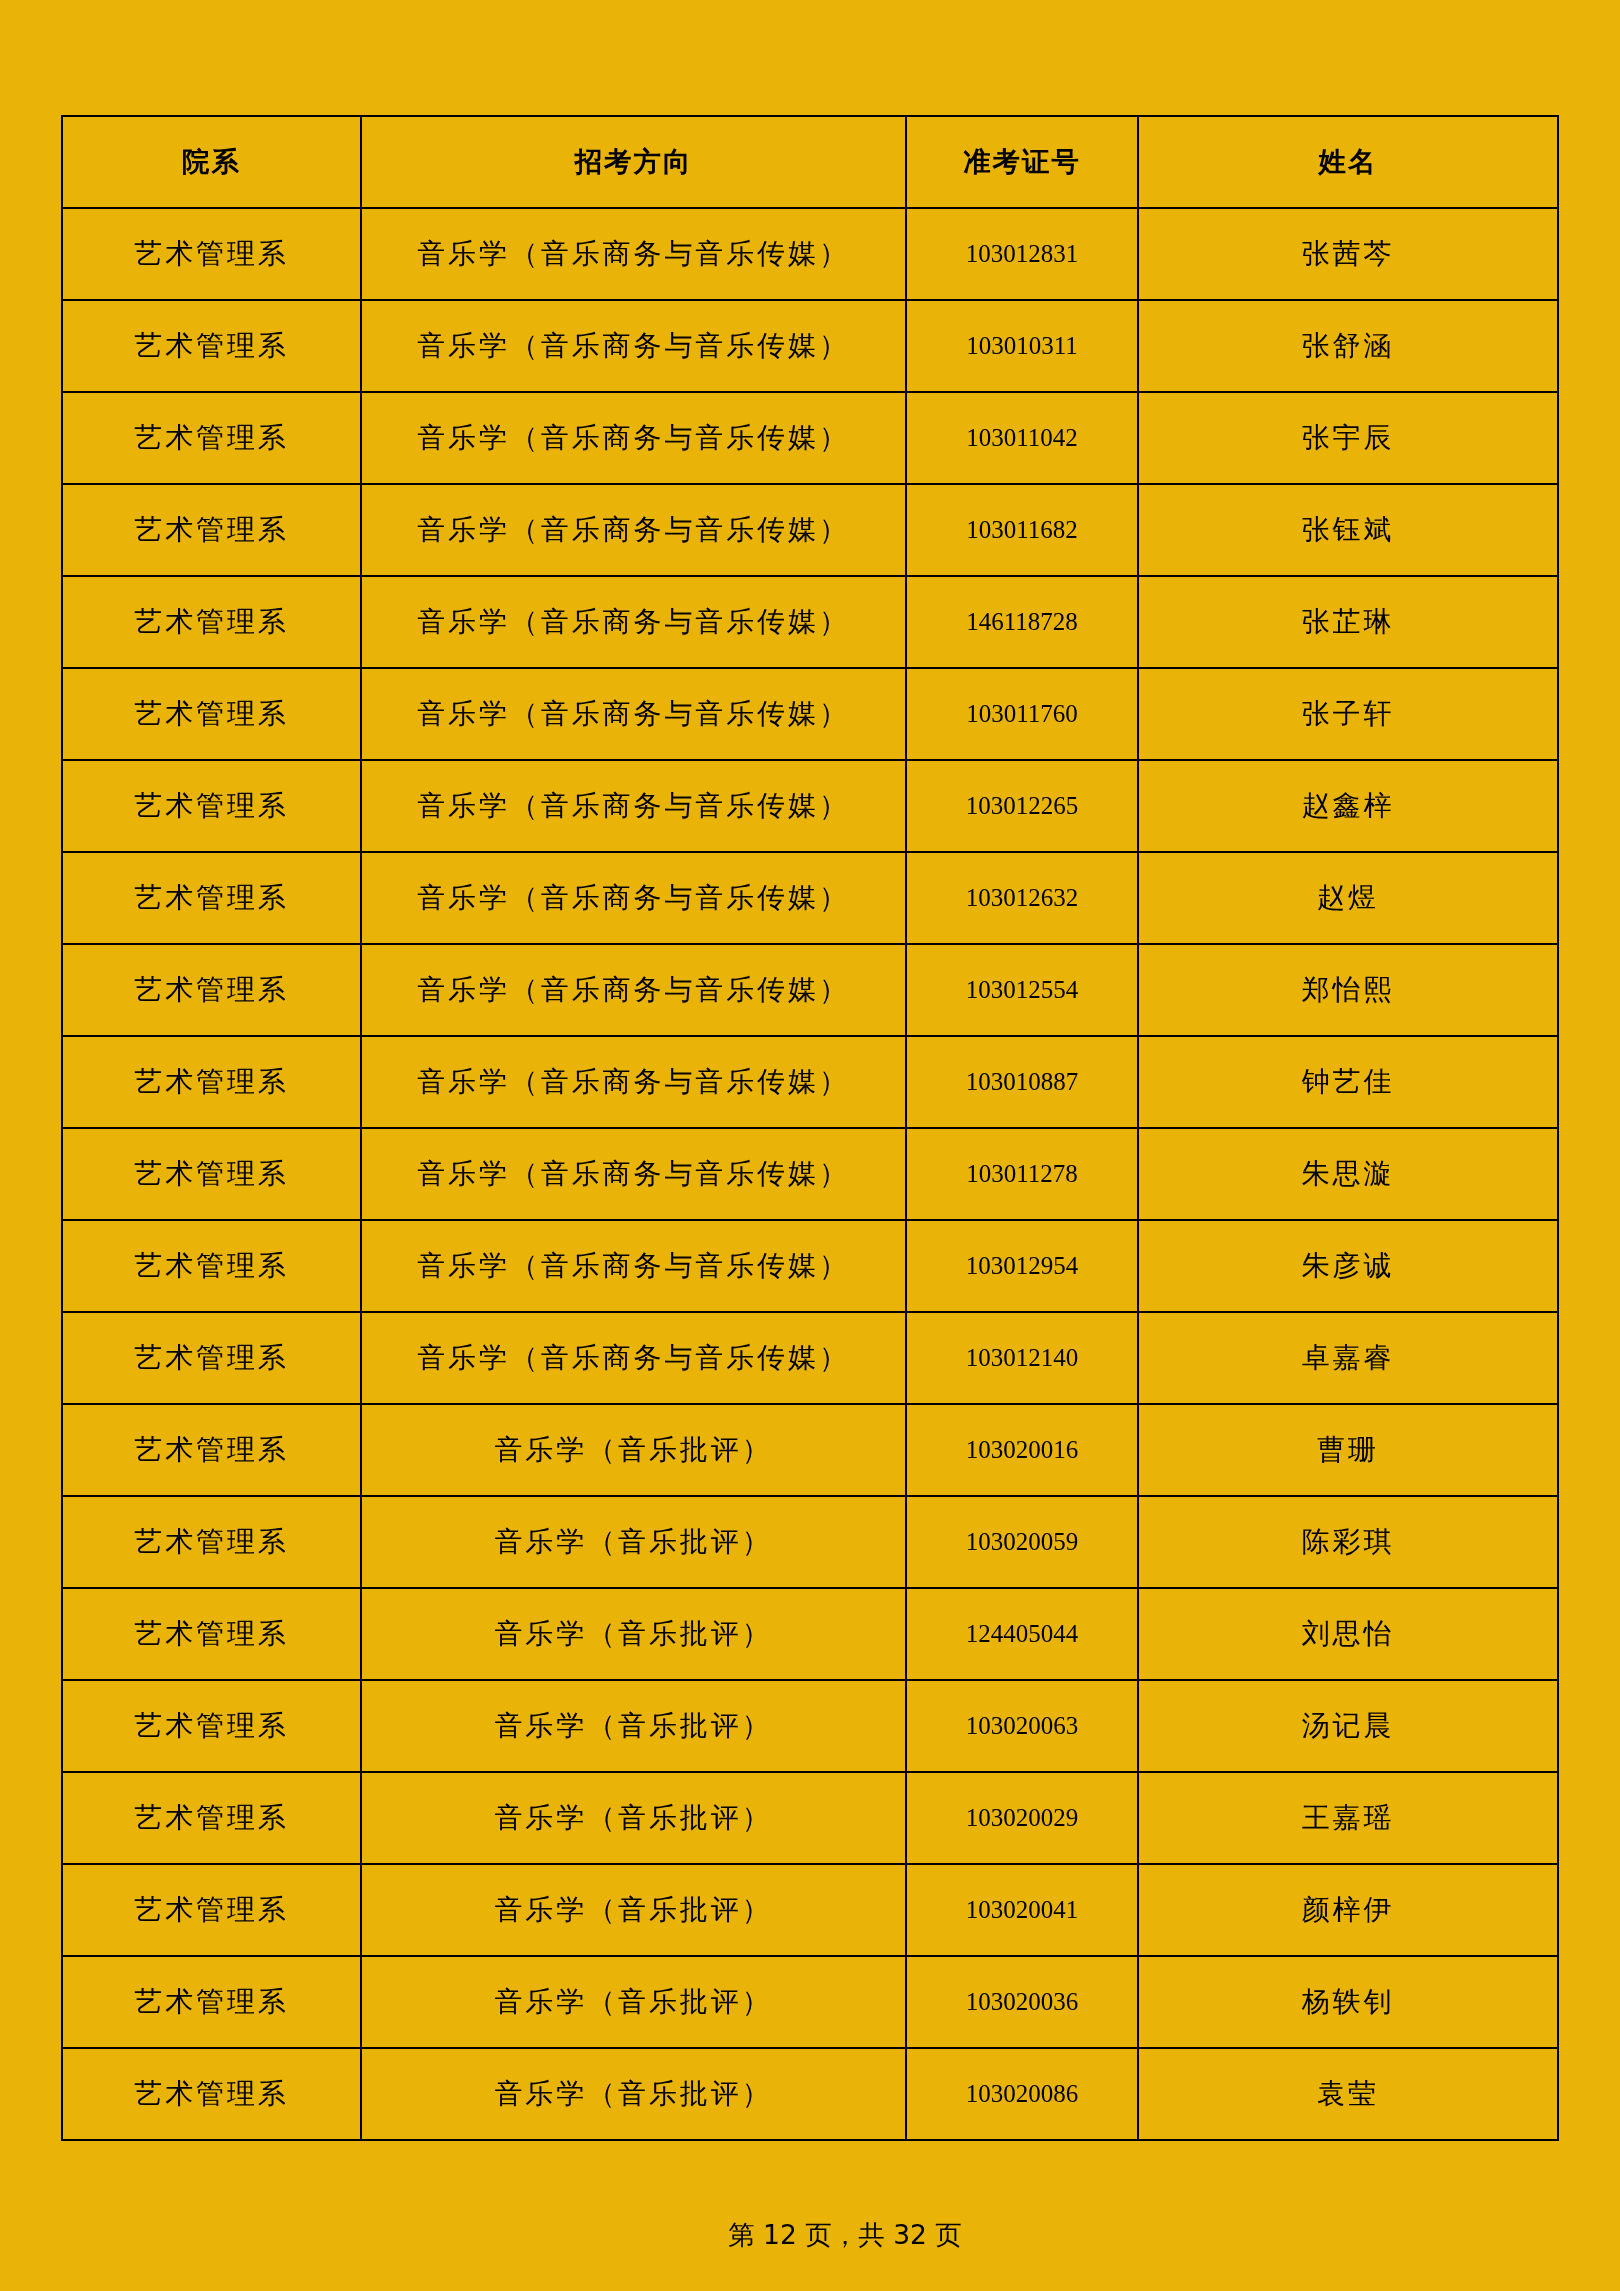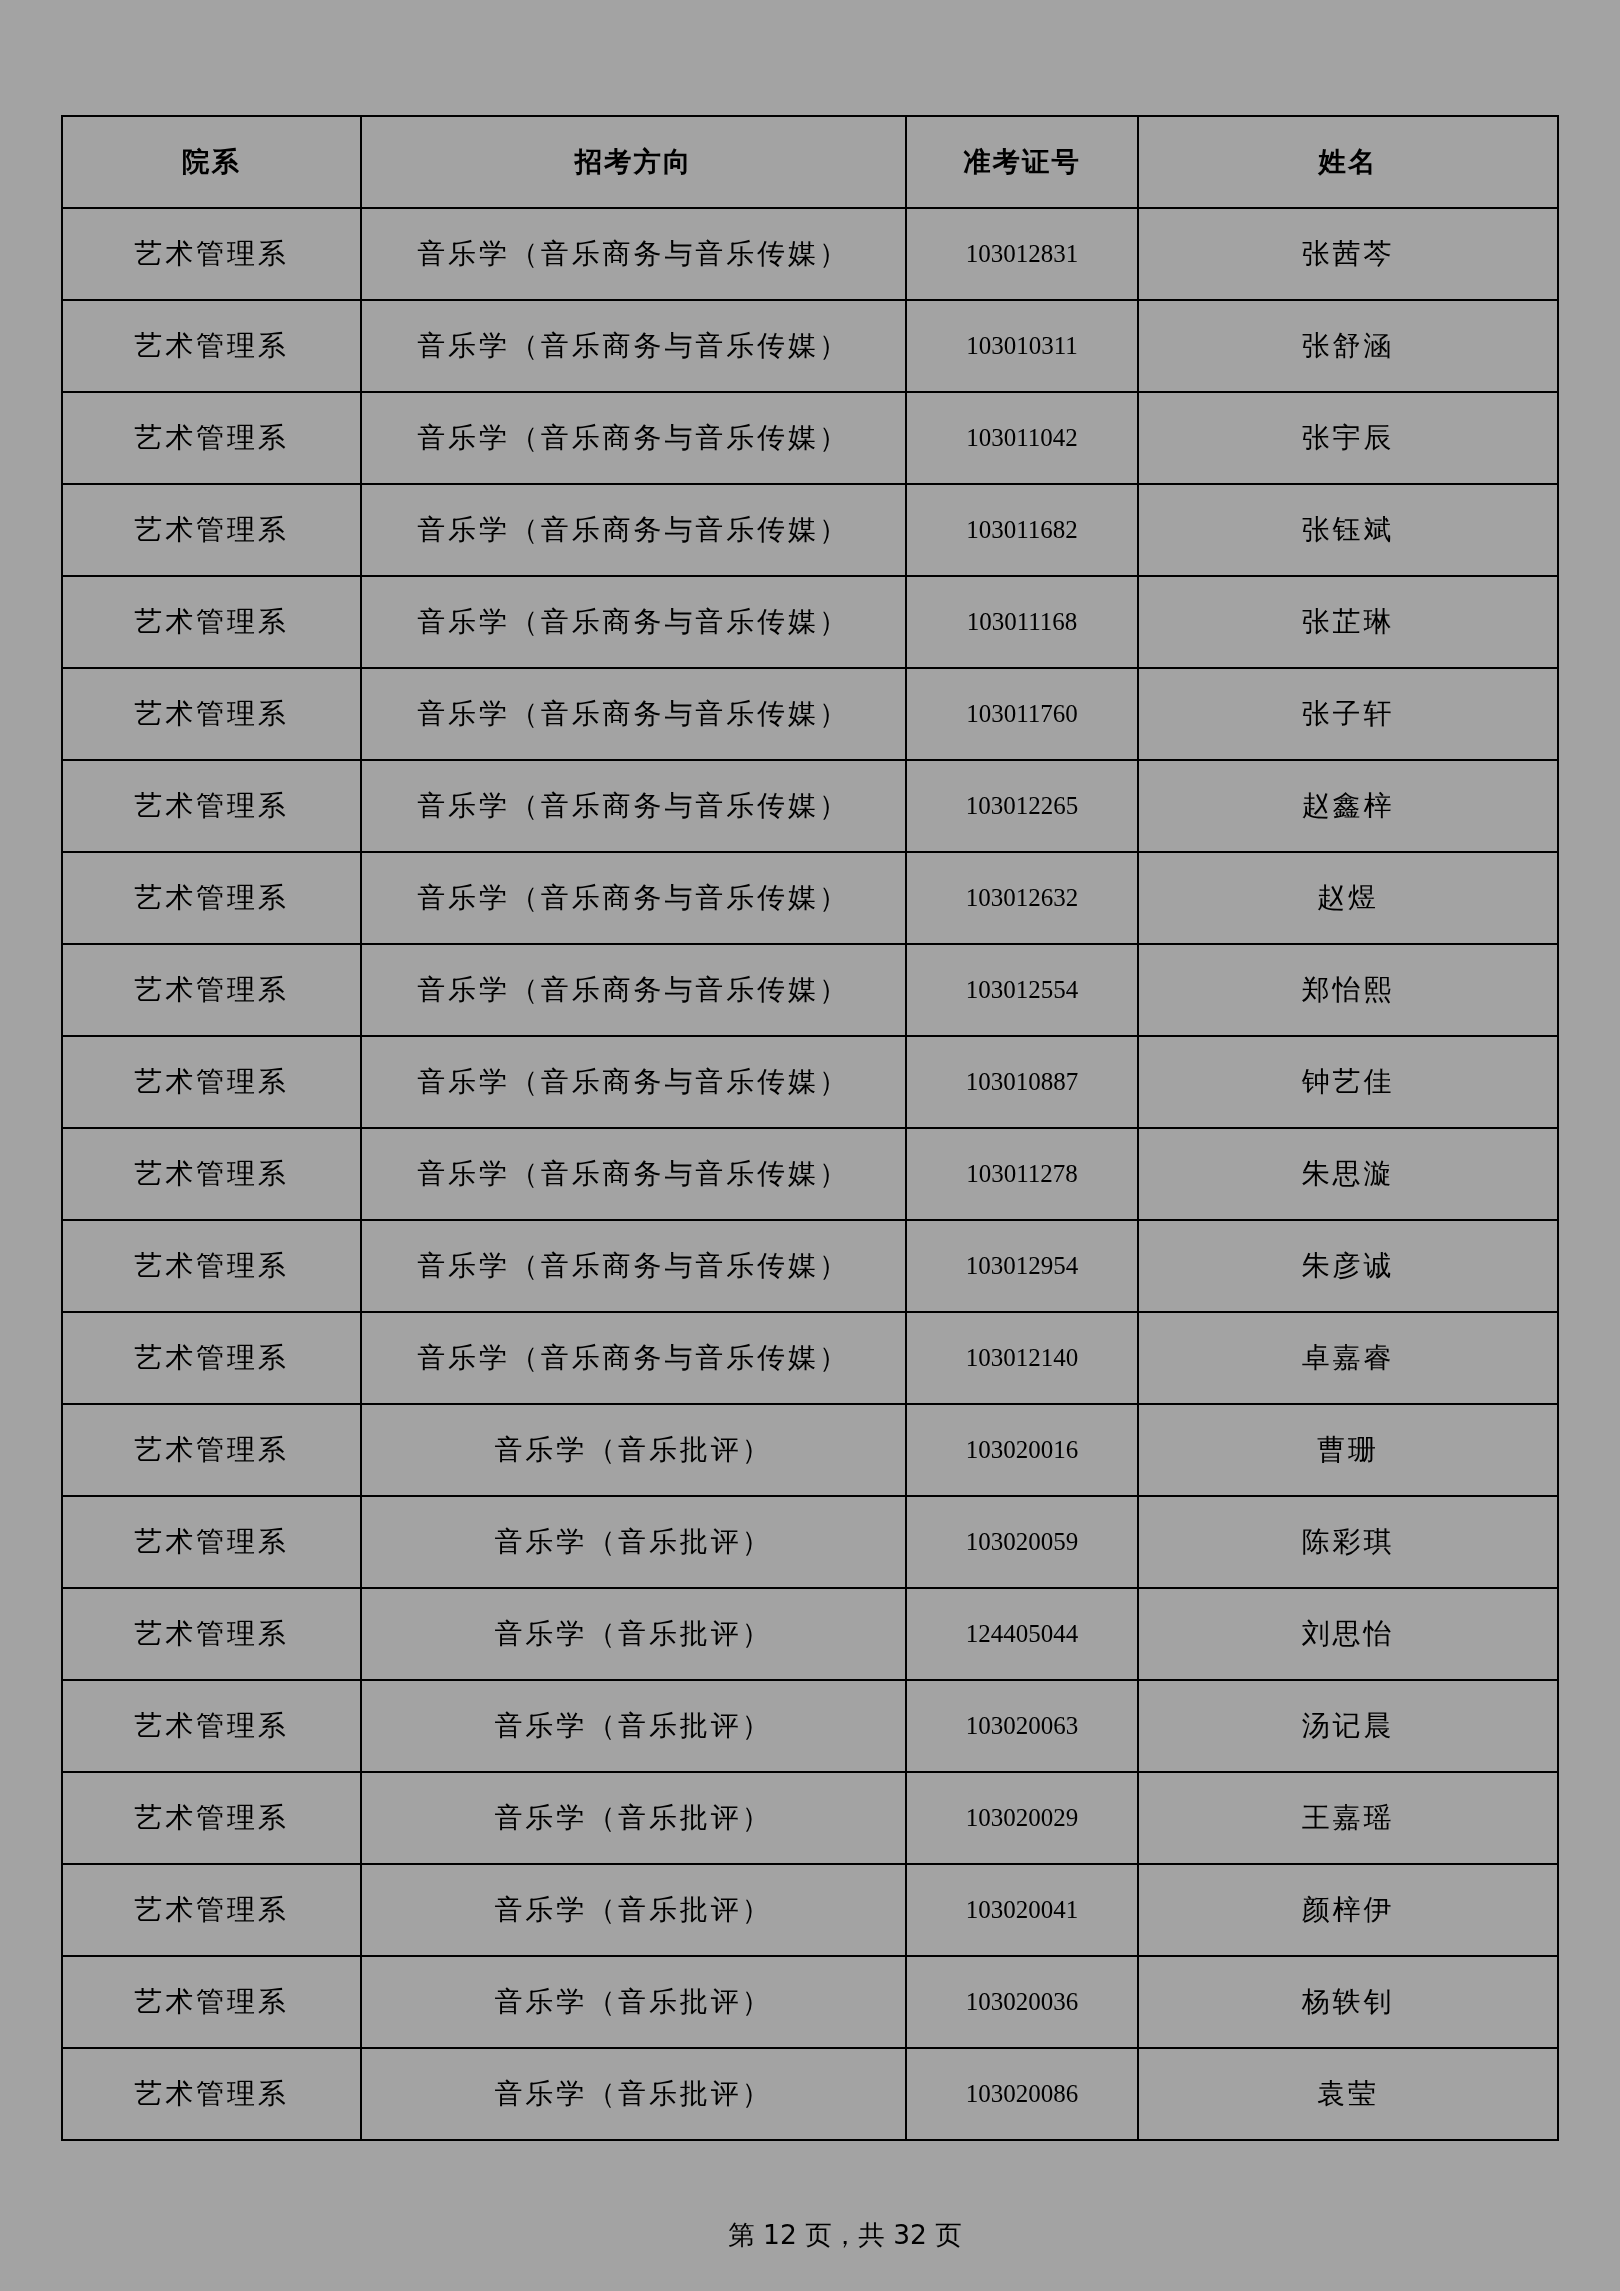--- a/index.html
+++ b/index.html
@@ -13,21 +13,21 @@
       position: relative;
       overflow: hidden;
       font-family: "DejaVu Serif", "Liberation Serif", serif;
       color: #000000;
     }
     .page {
       position: absolute;
       left: 0; top: 0;
       width: 1620px;
       height: 2292px;
-      background: #a3a3a3;
+      background: #eab308;
     }
     table.roster {
       position: absolute;
       left: 61px;
       top: 115px;
       width: 1497px;
       border-collapse: collapse;
       table-layout: fixed;
       border: 2.9px solid #000;
     }
@@ -117,21 +117,21 @@
         </tr>
       <tr class="data">
           <td>艺术管理系</td>
           <td>音乐学（音乐商务与音乐传媒）</td>
           <td class="num">103011682</td>
           <td>张钰斌</td>
         </tr>
       <tr class="data">
           <td>艺术管理系</td>
           <td>音乐学（音乐商务与音乐传媒）</td>
-          <td class="num">103011168</td>
+          <td class="num">146118728</td>
           <td>张芷琳</td>
         </tr>
       <tr class="data">
           <td>艺术管理系</td>
           <td>音乐学（音乐商务与音乐传媒）</td>
           <td class="num">103011760</td>
           <td>张子轩</td>
         </tr>
       <tr class="data">
           <td>艺术管理系</td>

